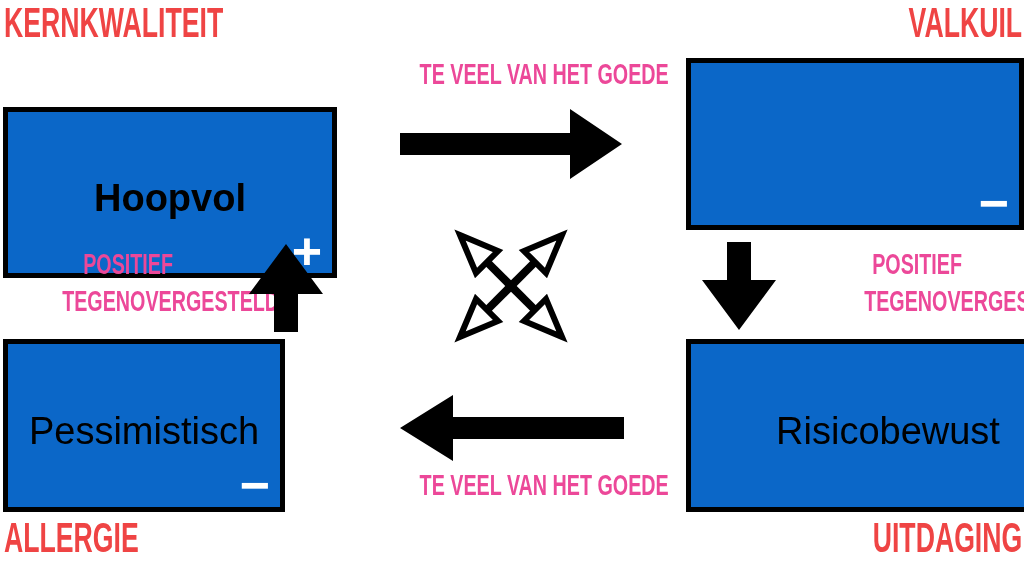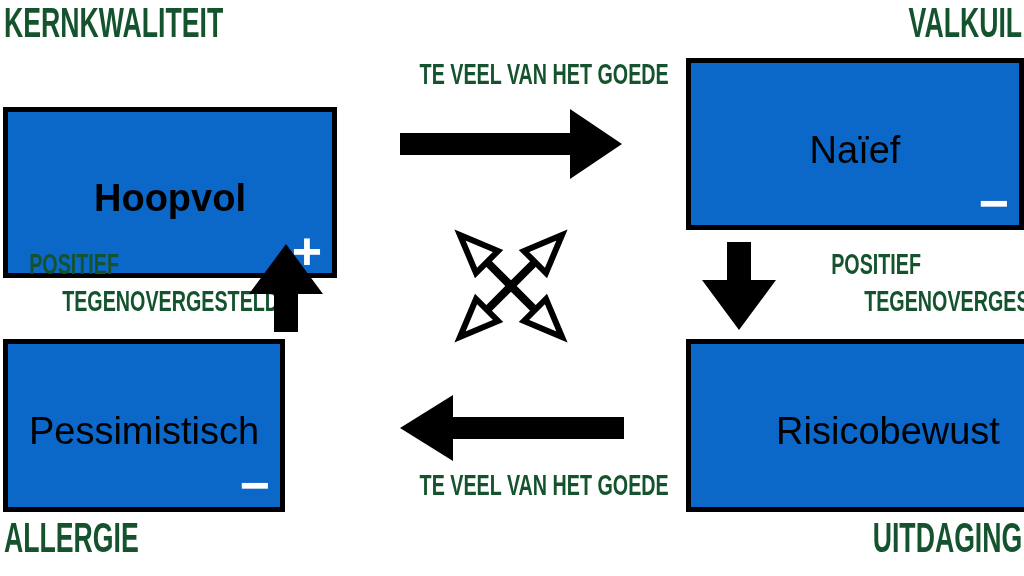--- a/index.html
+++ b/index.html
@@ -11,21 +11,21 @@
     overflow: hidden;
     font-family: "Liberation Sans", sans-serif;
   }
 
   
   .corner-label {
     position: absolute;
     font-weight: 700;
     font-size: 43px;
     line-height: 43px;
-    color: #14532d;
+    color: #ef4444;
     white-space: nowrap;
   }
   .corner-label .cond {
     display: inline-block;
     transform: scaleX(0.62);
   }
   .corner-label.tl { left: 4px;  top: 1px;  }                    .corner-label.tl .cond { transform-origin: left center; }
   .corner-label.tr { right: 2px; top: 1px;  text-align: right; } .corner-label.tr .cond { transform-origin: right center; }
   .corner-label.bl { left: 4px;  top: 516px; }                   .corner-label.bl .cond { transform-origin: left center; }
   .corner-label.br { right: 2px; top: 516px; text-align: right;} .corner-label.br .cond { transform-origin: right center; }
@@ -59,22 +59,22 @@
     font-weight: 700;
     line-height: 44px;
     color: #ffffff;
   }
 
   
   .arrow-label {
     position: absolute;
     font-weight: 700;
     font-size: 29px;
-    color: #14532d;
-    text-align: left;
+    color: #ec4899;
+    text-align: center;
     white-space: nowrap;
   }
   .arrow-label .cond {
     display: inline-block;
     transform: scaleX(0.68);
     transform-origin: center center;
   }
   .arrow-label.top    { left: 361px; top: 59px;  width: 300px; line-height: 30px; }
   .arrow-label.bottom { left: 361px; top: 470px; width: 300px; line-height: 30px; }
   .arrow-label.left   { left: 8px;   top: 246px; width: 240px; line-height: 37px; }
@@ -109,21 +109,20 @@
   </div>
   <div class="corner-label br">
     <span class="cond">UITDAGING</span>
   </div>
 
   <div class="qbox tl">
     <span class="qlabel">Hoopvol</span>
     <span class="sign">+</span>
   </div>
   <div class="qbox tr">
-    <span class="qlabel">Naïef</span>
     <span class="sign">−</span>
   </div>
   <div class="qbox bl">
     <span class="qlabel">Pessimistisch</span>
     <span class="sign">−</span>
   </div>
   <div class="qbox br">
     <span class="qlabel">Risicobewust</span>
     <span class="sign">+</span>
   </div>

